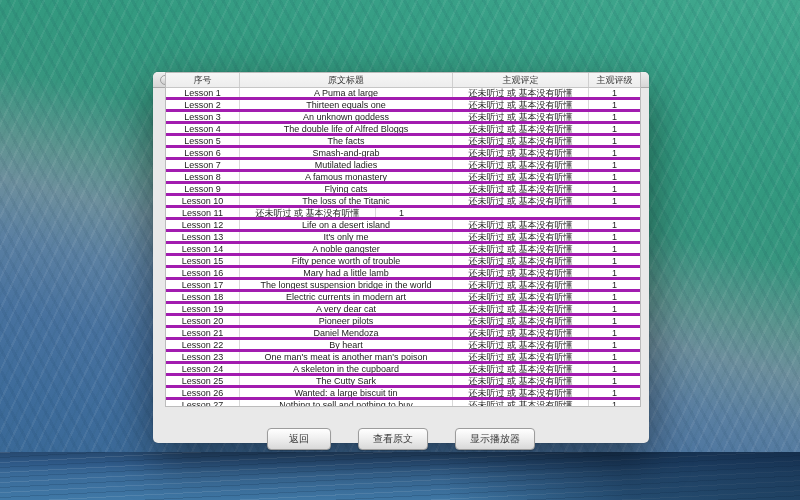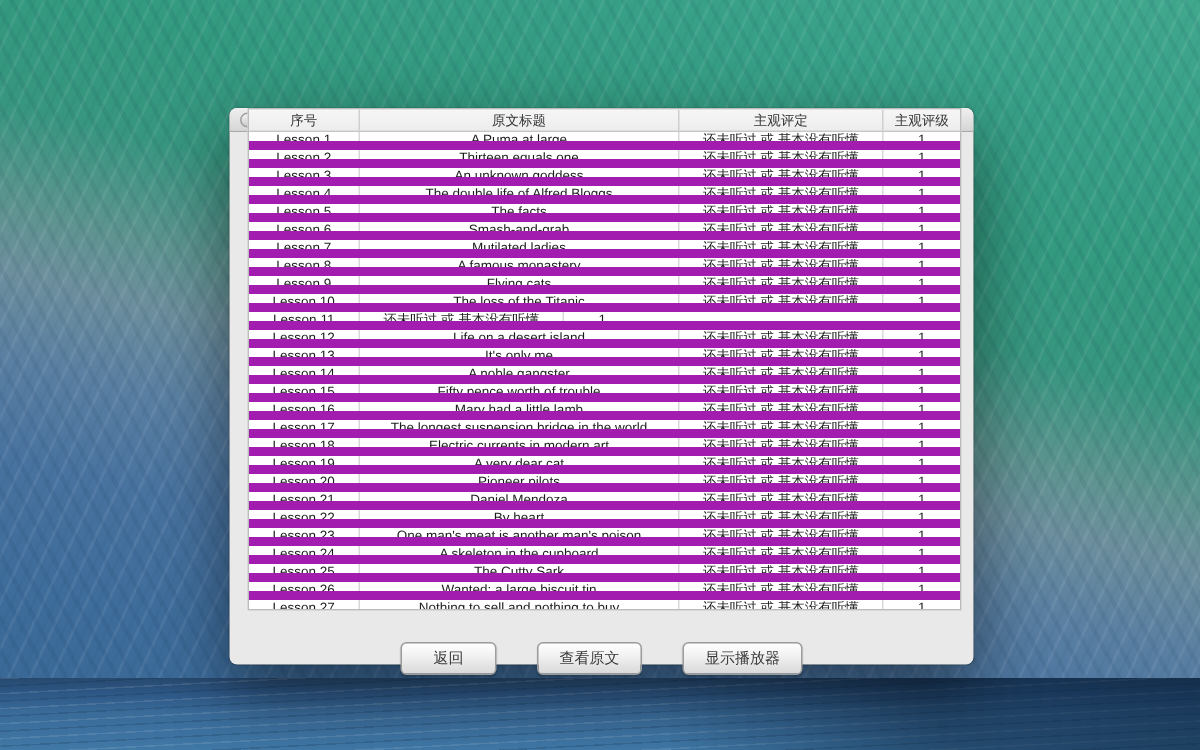--- a/index.html
+++ b/index.html
@@ -68,21 +68,21 @@
   }
   .thead {
     display: flex; height: 15px; line-height: 14px;
     background: linear-gradient(to bottom, #f6f6f6, #ededed);
     border-bottom: 1px solid #c6c6c6;
     color: #333; font-size: 9px;
   }
   .thead .cell { border-right: 1px solid #cfcfcf; }
   .thead .cell:last-child { border-right: none; font-family: Liberation Serif, serif; }
   .tbody { height: 319px; overflow: hidden; }
-  .row { display: flex; height: 12px; line-height: 11px; border-bottom: 6px solid #a21caf; background: #fff; }
+  .row { display: flex; height: 12px; line-height: 11px; border-bottom: 3px solid #a21caf; background: #fff; }
   .row .cell { border-right: 1px solid #d8d8d8; color: #1c1c1c; font-size: 9px; }
   .row .cell:last-child { border-right: none; }
   .cell { text-align: center; overflow: hidden; white-space: nowrap; }
   .c0 { width: 74px; }
   .c1 { width: 213px; }
   .c2 { width: 136px; }
   .c3 { width: 51px; }
 
   
   .btnrow {

